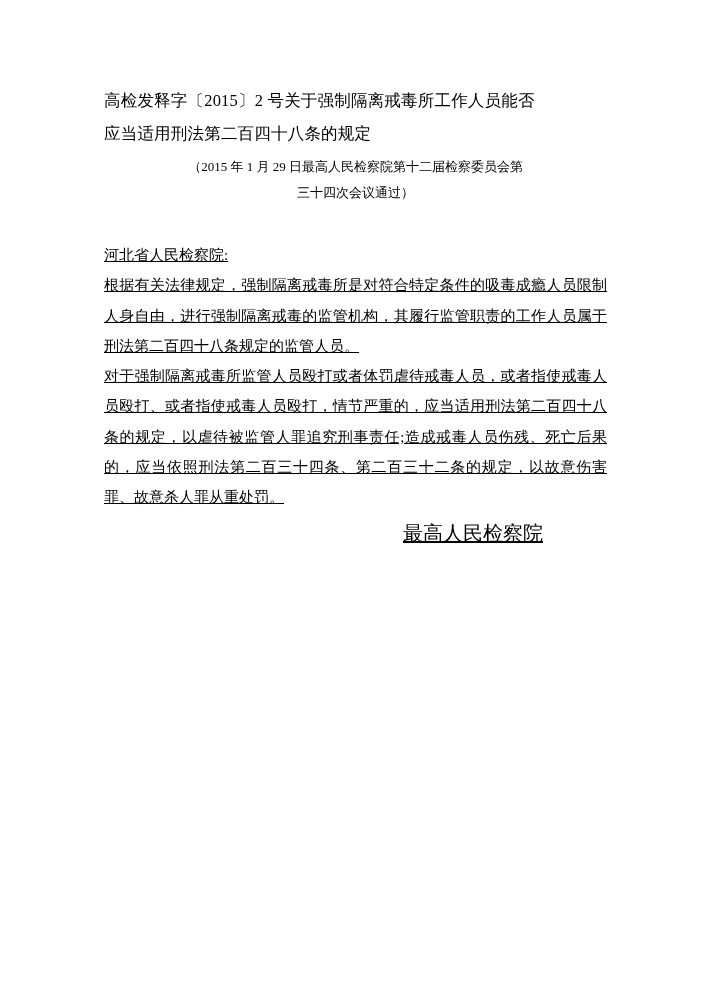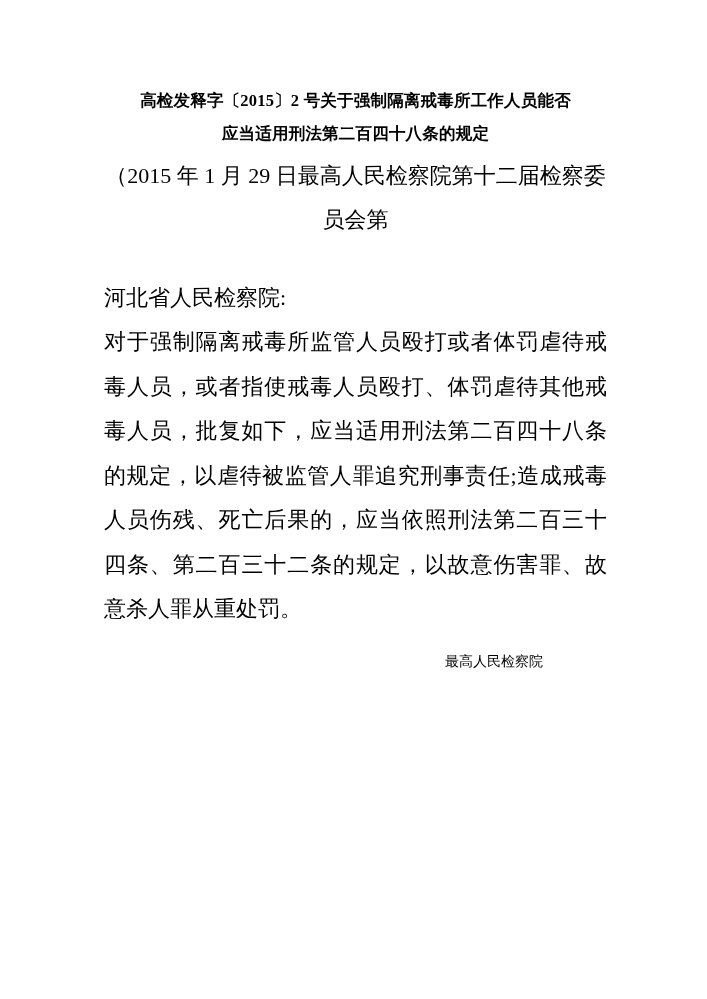--- a/index.html
+++ b/index.html
@@ -15,83 +15,86 @@
     position: relative;
     overflow: hidden;
   }
   .page {
     box-sizing: border-box;
     width: 707px;
     height: 999px;
     padding: 84px 100px 60px 104px;
   }
   .title-block {
-    text-align: center;
-    font-weight: bold;
+    font-weight: normal;
     font-size: 16.5px;
     line-height: 2.0;
     letter-spacing: 0.2px;
   }
   .title-line {
     display: block;
   }
   .subtitle-block {
     text-align: center;
-    font-size: 22px;
+    font-size: 13px;
     line-height: 2.0;
     margin-top: 4px;
   }
   .subtitle-line {
     display: block;
   }
   .gap {
     height: 34px;
   }
   .body-block {
-    font-size: 22px;
+    font-size: 15px;
     line-height: 2.02;
     text-align: justify;
     text-justify: inter-ideograph;
+    text-decoration: underline;
   }
   .para {
     margin: 0;
     text-indent: 0;
   }
   .para.indent2 {
     text-indent: 2em;
   }
   .signature-block {
-    font-size: 14px;
+    font-size: 20px;
     line-height: 2.02;
     text-align: right;
     padding-right: 64px;
-    margin-top: 16px;
+    margin-top: 0;
+    text-decoration: underline;
   }
   .sig-line {
     display: block;
   }
 </style>
 </head>
 <body>
 
 <div class="page">
 
   <div class="title-block">
     <span class="title-line">高检发释字〔2015〕2 号关于强制隔离戒毒所工作人员能否</span>
     <span class="title-line">应当适用刑法第二百四十八条的规定</span>
   </div>
 
   <div class="subtitle-block">
     <span class="subtitle-line">（2015 年 1 月 29 日最高人民检察院第十二届检察委员会第</span>
+    <span class="subtitle-line">三十四次会议通过）</span>
   </div>
 
   <div class="gap"></div>
 
   <div class="body-block">
     <p class="para">河北省人民检察院:</p>
-    <p class="para">对于强制隔离戒毒所监管人员殴打或者体罚虐待戒毒人员，或者指使戒毒人员殴打、体罚虐待其他戒毒人员，批复如下，应当适用刑法第二百四十八条的规定，以虐待被监管人罪追究刑事责任;造成戒毒人员伤残、死亡后果的，应当依照刑法第二百三十四条、第二百三十二条的规定，以故意伤害罪、故意杀人罪从重处罚。</p>
+    <p class="para">根据有关法律规定，强制隔离戒毒所是对符合特定条件的吸毒成瘾人员限制人身自由，进行强制隔离戒毒的监管机构，其履行监管职责的工作人员属于刑法第二百四十八条规定的监管人员。</p>
+    <p class="para">对于强制隔离戒毒所监管人员殴打或者体罚虐待戒毒人员，或者指使戒毒人员殴打、或者指使戒毒人员殴打，情节严重的，应当适用刑法第二百四十八条的规定，以虐待被监管人罪追究刑事责任;造成戒毒人员伤残、死亡后果的，应当依照刑法第二百三十四条、第二百三十二条的规定，以故意伤害罪、故意杀人罪从重处罚。</p>
   </div>
 
   <div class="signature-block">
     <span class="sig-line">最高人民检察院</span>
   </div>
 
 </div>
 
 </body></html>

